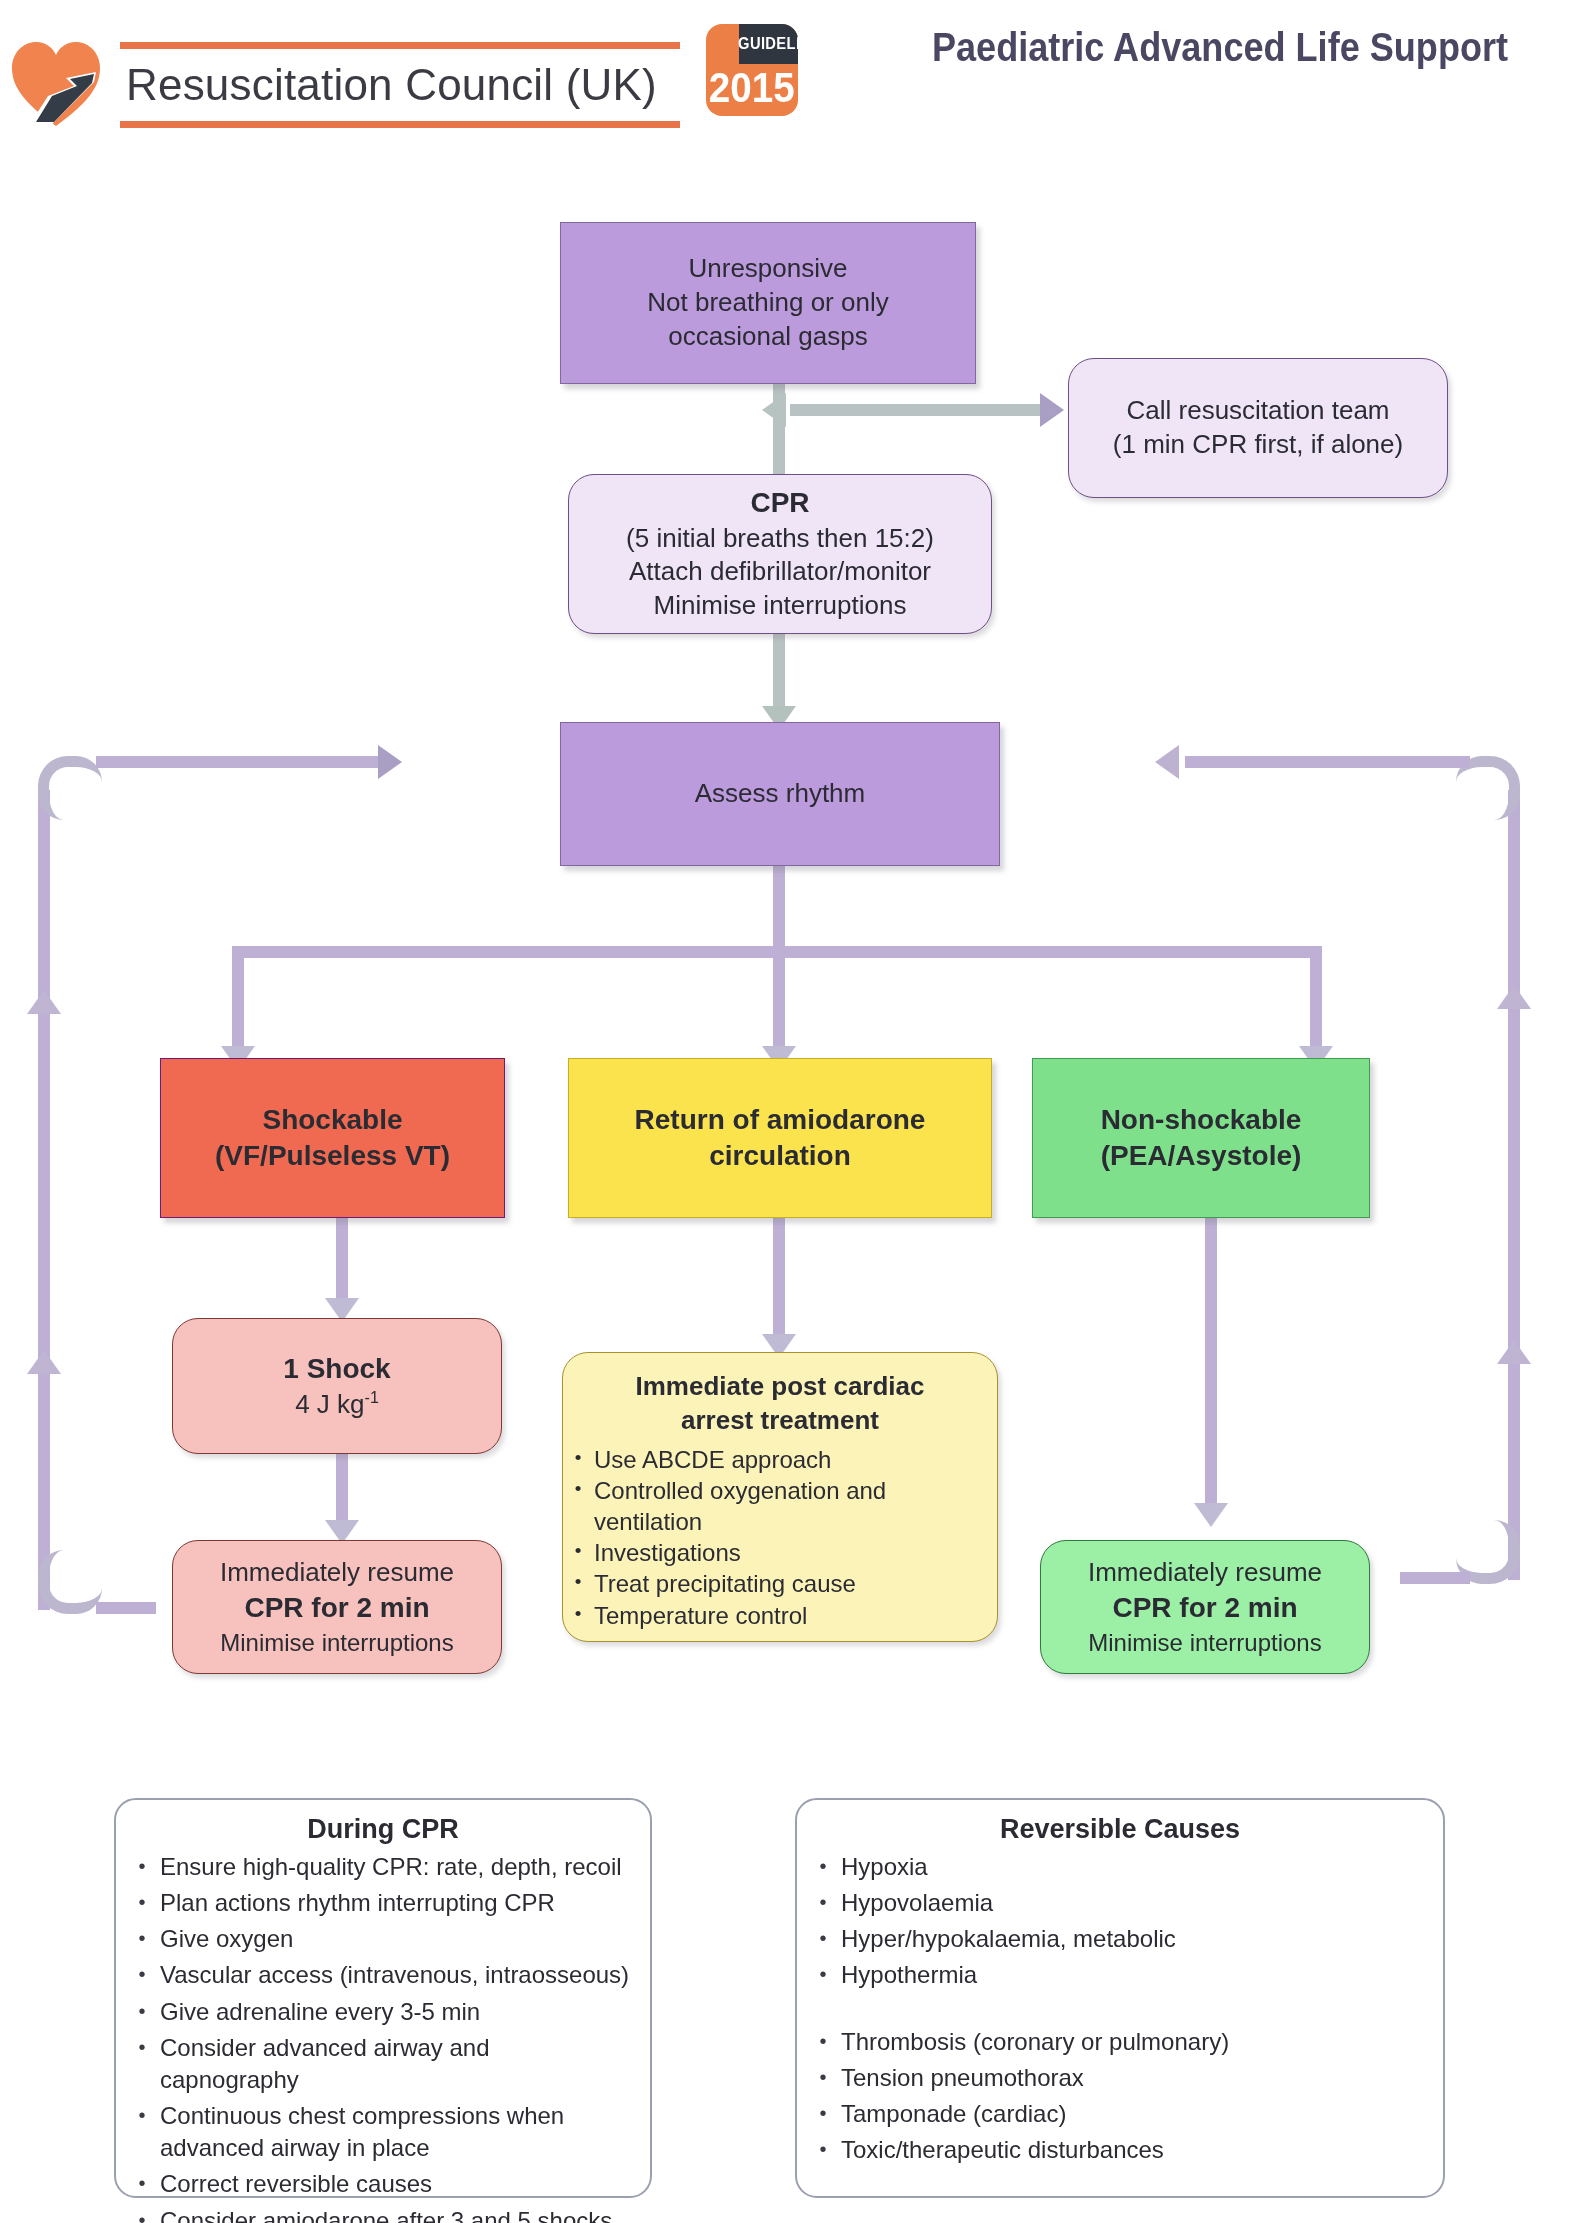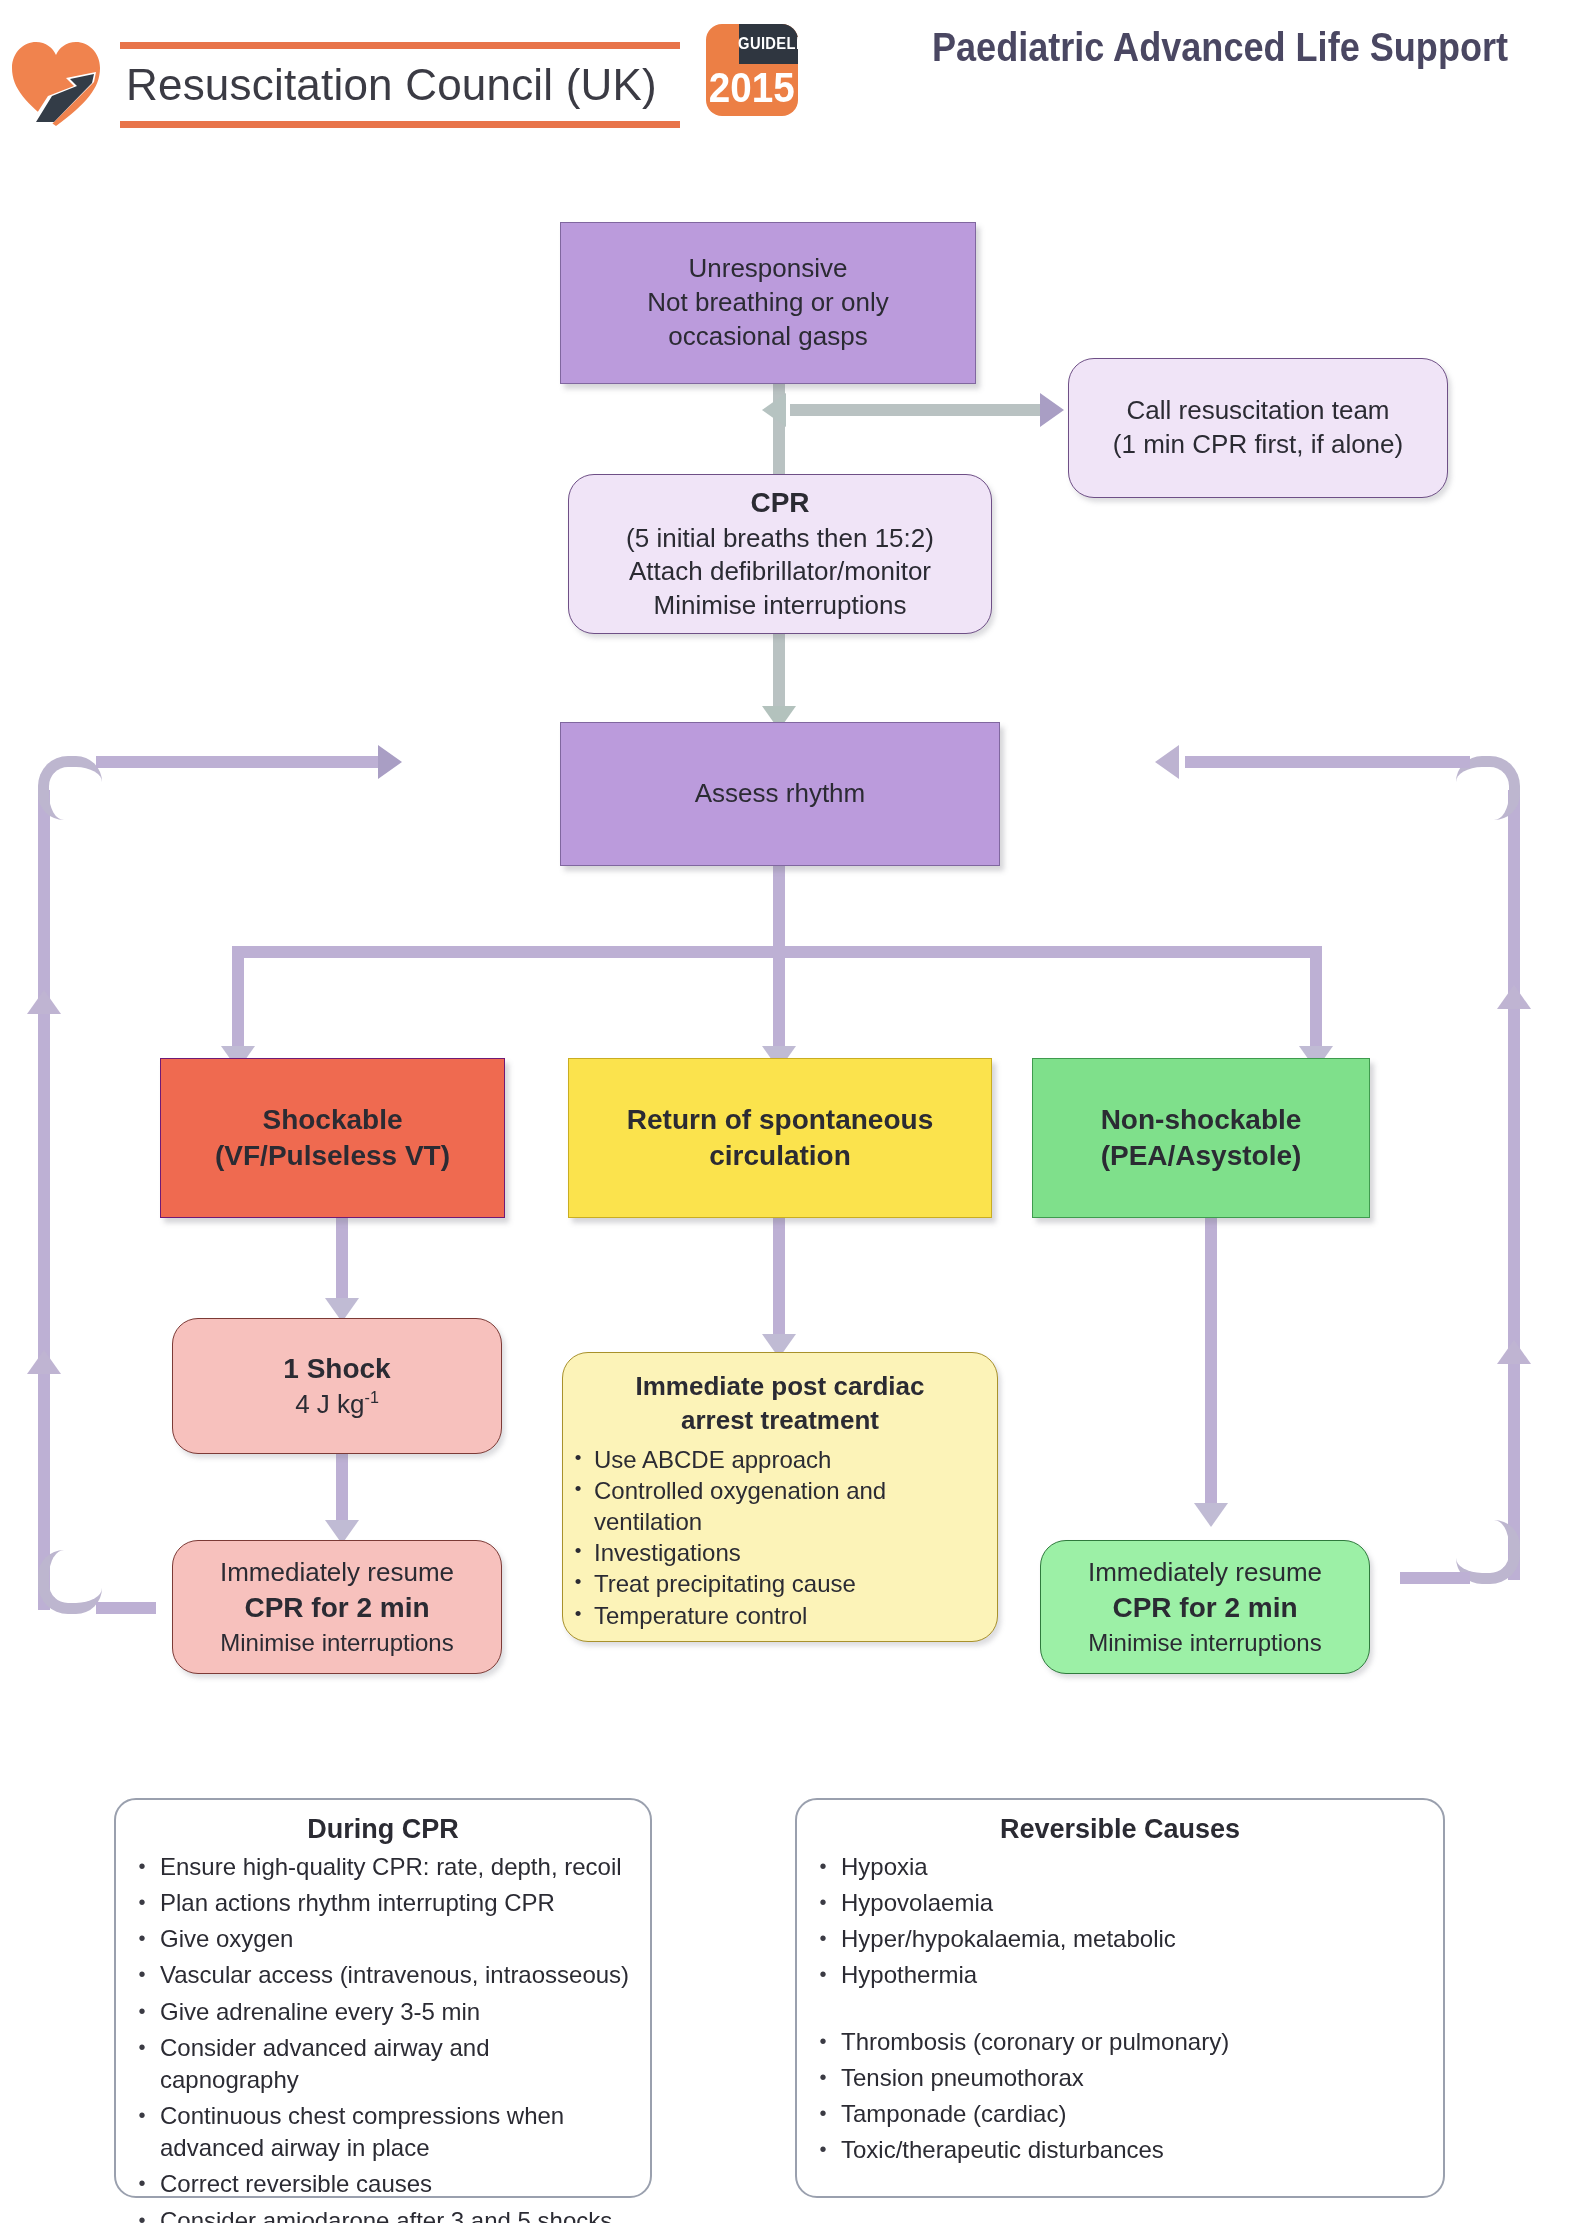--- a/index.html
+++ b/index.html
@@ -192,21 +192,21 @@
 <div class="node sq purple-solid t24" style="left:560px;top:722px;width:440px;height:144px;">
   <span class="ln">Assess rhythm</span>
 </div>
 
 <div class="node sq red-solid t25b" style="left:160px;top:1058px;width:345px;height:160px;">
   <span class="ln">Shockable</span>
   <span class="ln">(VF/Pulseless VT)</span>
 </div>
 
 <div class="node sq yellow-solid t25b" style="left:568px;top:1058px;width:424px;height:160px;">
-  <span class="ln">Return of spontaneous</span>
+  <span class="ln">Return of amiodarone</span>
   <span class="ln">circulation</span>
 </div>
 
 <div class="node sq green-solid t25b" style="left:1032px;top:1058px;width:338px;height:160px;">
   <span class="ln">Non-shockable</span>
   <span class="ln">(PEA/Asystole)</span>
 </div>
 
 <div class="node rnd red-light" style="left:172px;top:1318px;width:330px;height:136px;">
   <span class="ln t25b">1 Shock</span>

